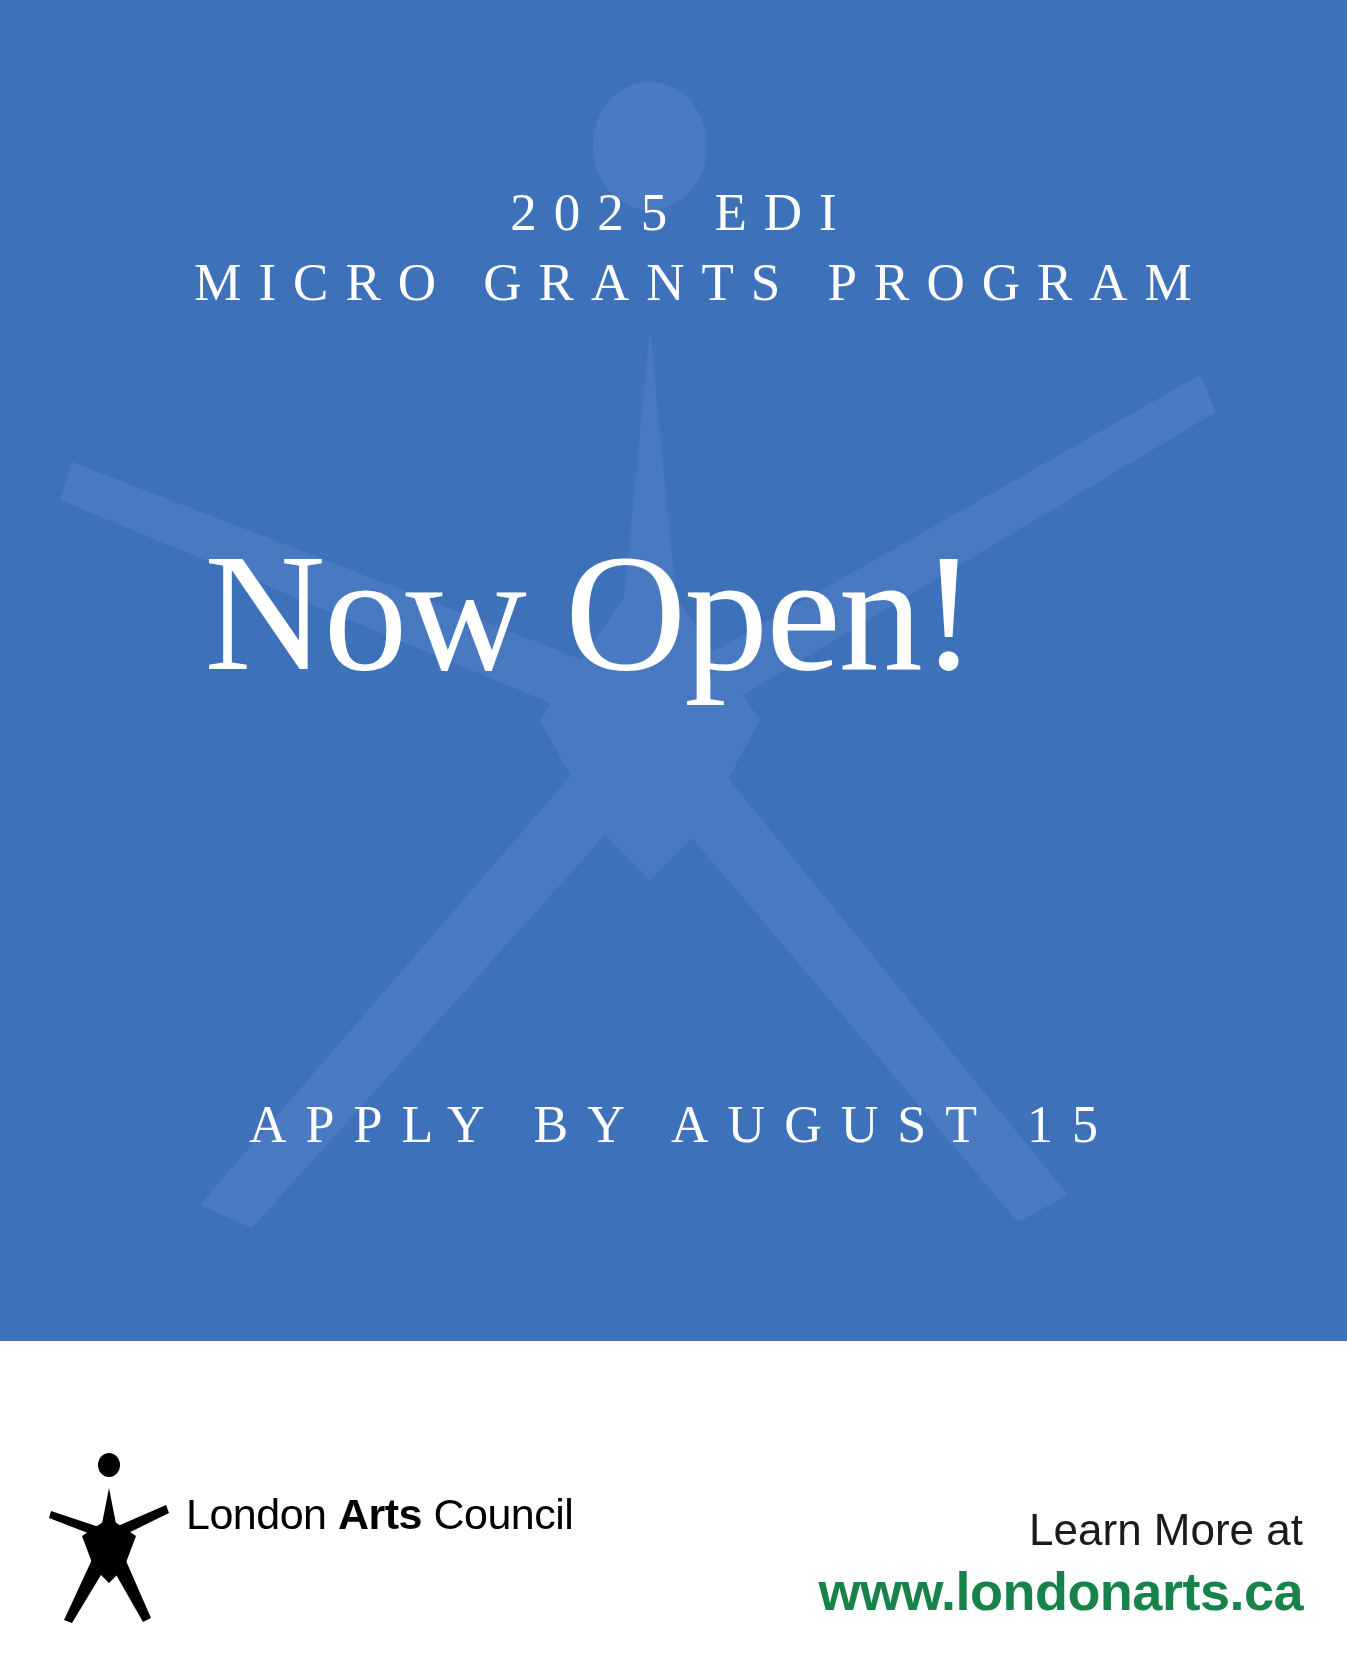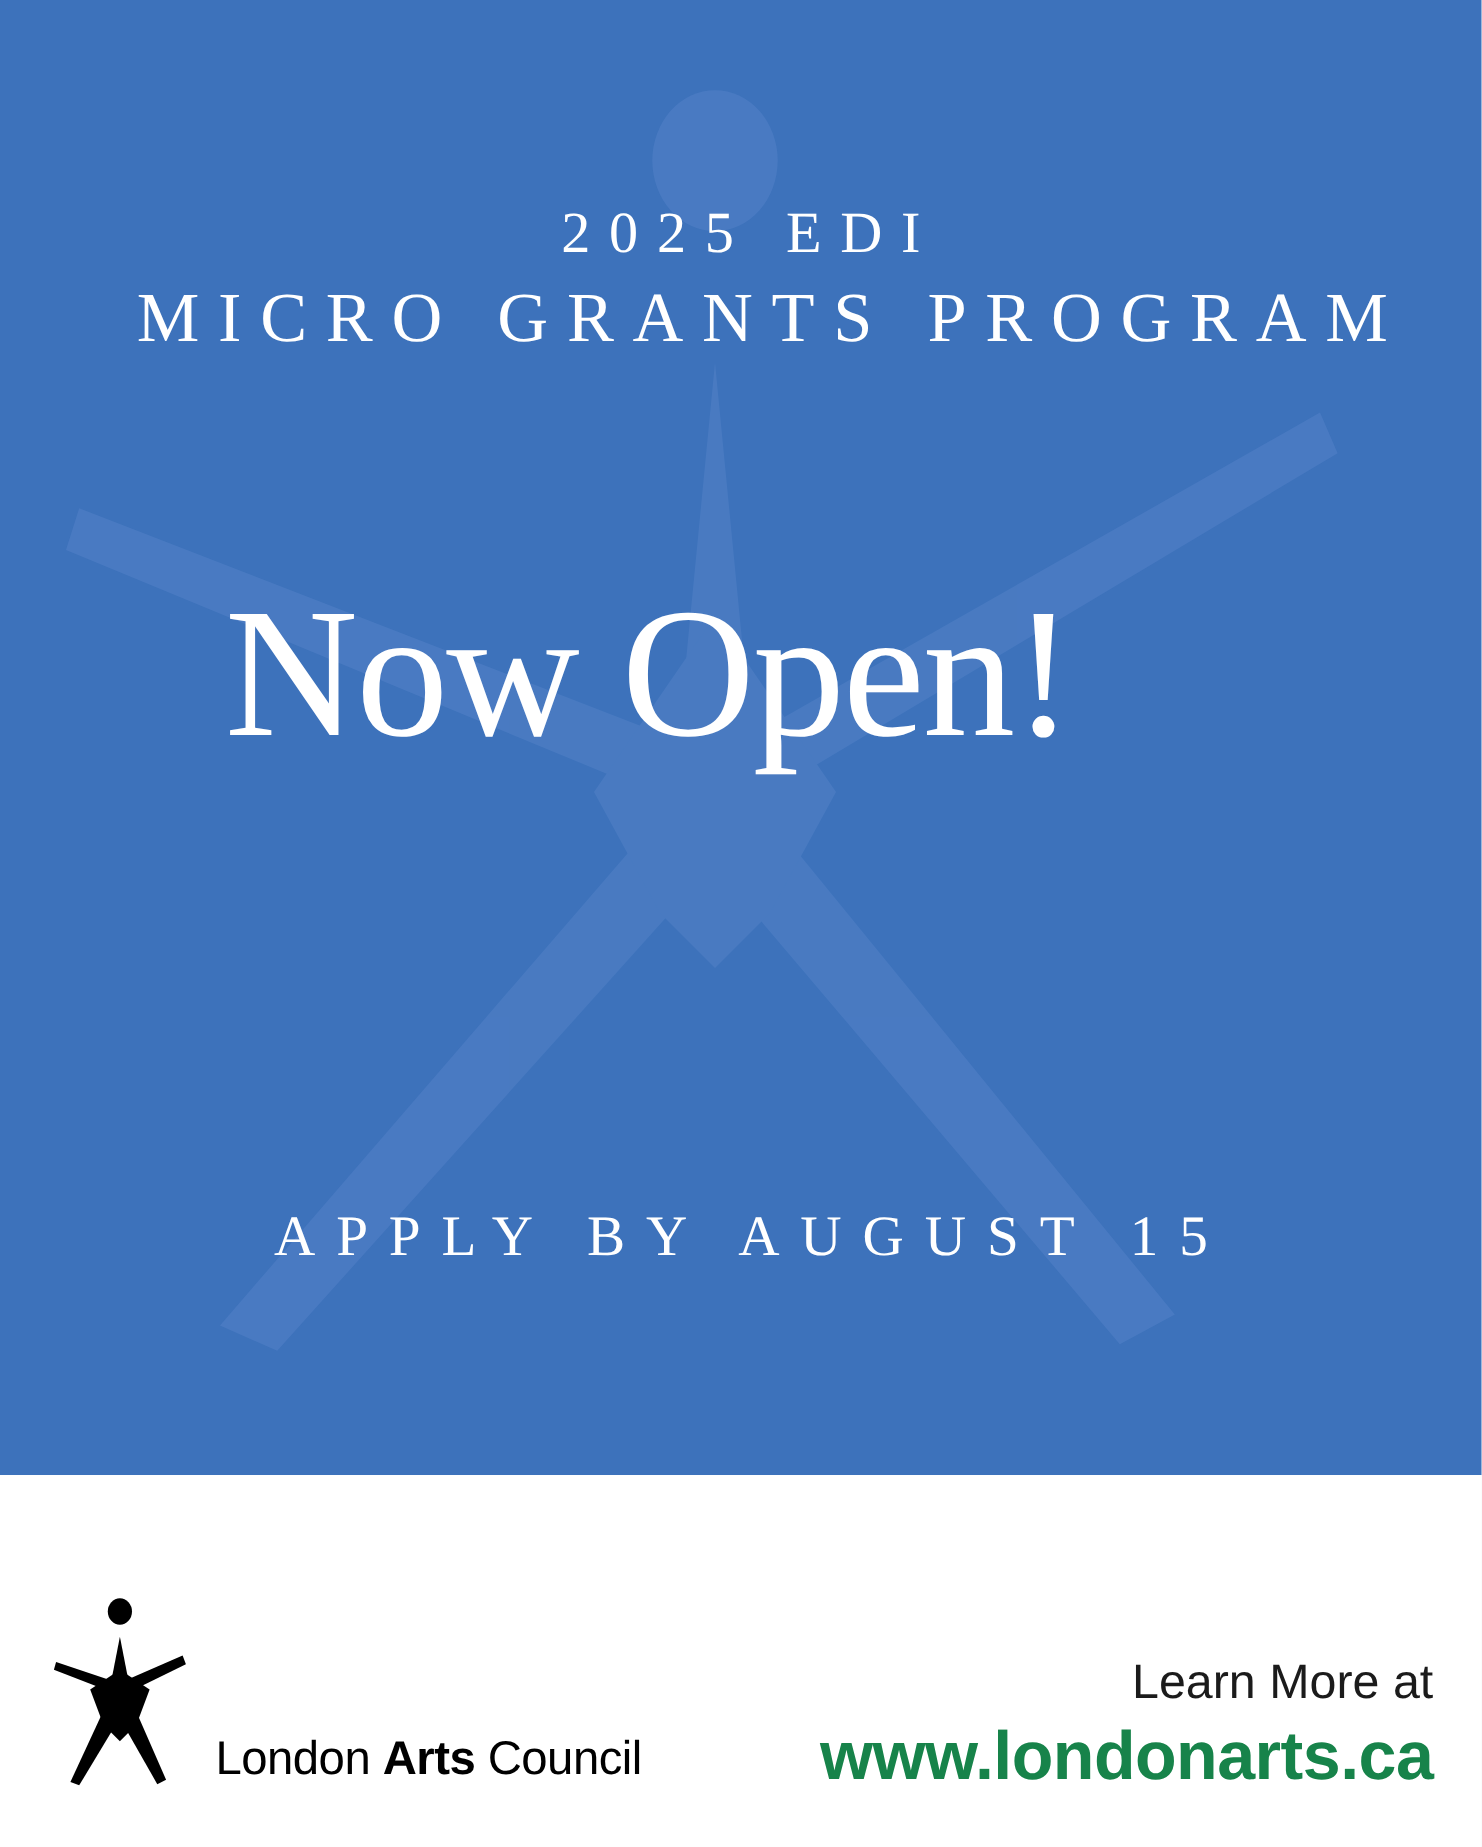--- a/index.html
+++ b/index.html
@@ -48,21 +48,21 @@
     white-space:nowrap;
   }
   .eyebrow-line1 {
     top:182px;
     font-size:53px;
     letter-spacing:17px;
     text-indent:17px;
   }
   .eyebrow-line2 {
     top:252px;
-    font-size:64px;
+    font-size:53px;
     letter-spacing:17px;
     text-indent:17px;
     padding-left:39px;
   }
 
   
   .headline {
     position:absolute;
     left:0; top:528px;
     width:1179px;
@@ -94,22 +94,22 @@
     position:absolute;
     left:0; top:1341px;
     width:1347px; height:338px;
     background:#ffffff;
   }
 
   .brand {
     position:absolute;
     left:48px; top:1448px;
     display:flex;
-    align-items:flex-end;
-    gap:26px;
+    align-items:flex-start;
+    gap:16px;
   }
   .brand-mark { width:122px; height:176px; display:block; }
   .brand-text {
     font-size:43px;
     color:#000000;
     font-weight:400;
     letter-spacing:-0.5px;
     white-space:nowrap;
     padding-top:42px;
   }
@@ -121,21 +121,21 @@
     text-align:right;
   }
   .learn-label {
     font-size:44px;
     color:#1b1b1b;
     font-weight:400;
     line-height:1.18;
     white-space:nowrap;
   }
   .learn-url {
-    font-size:62px;
+    font-size:54px;
     color:#17834a;
     font-weight:700;
     line-height:1.18;
     letter-spacing:-0.5px;
     white-space:nowrap;
     margin-top:4px;
   }
 </style>
 </head>
 <body>

